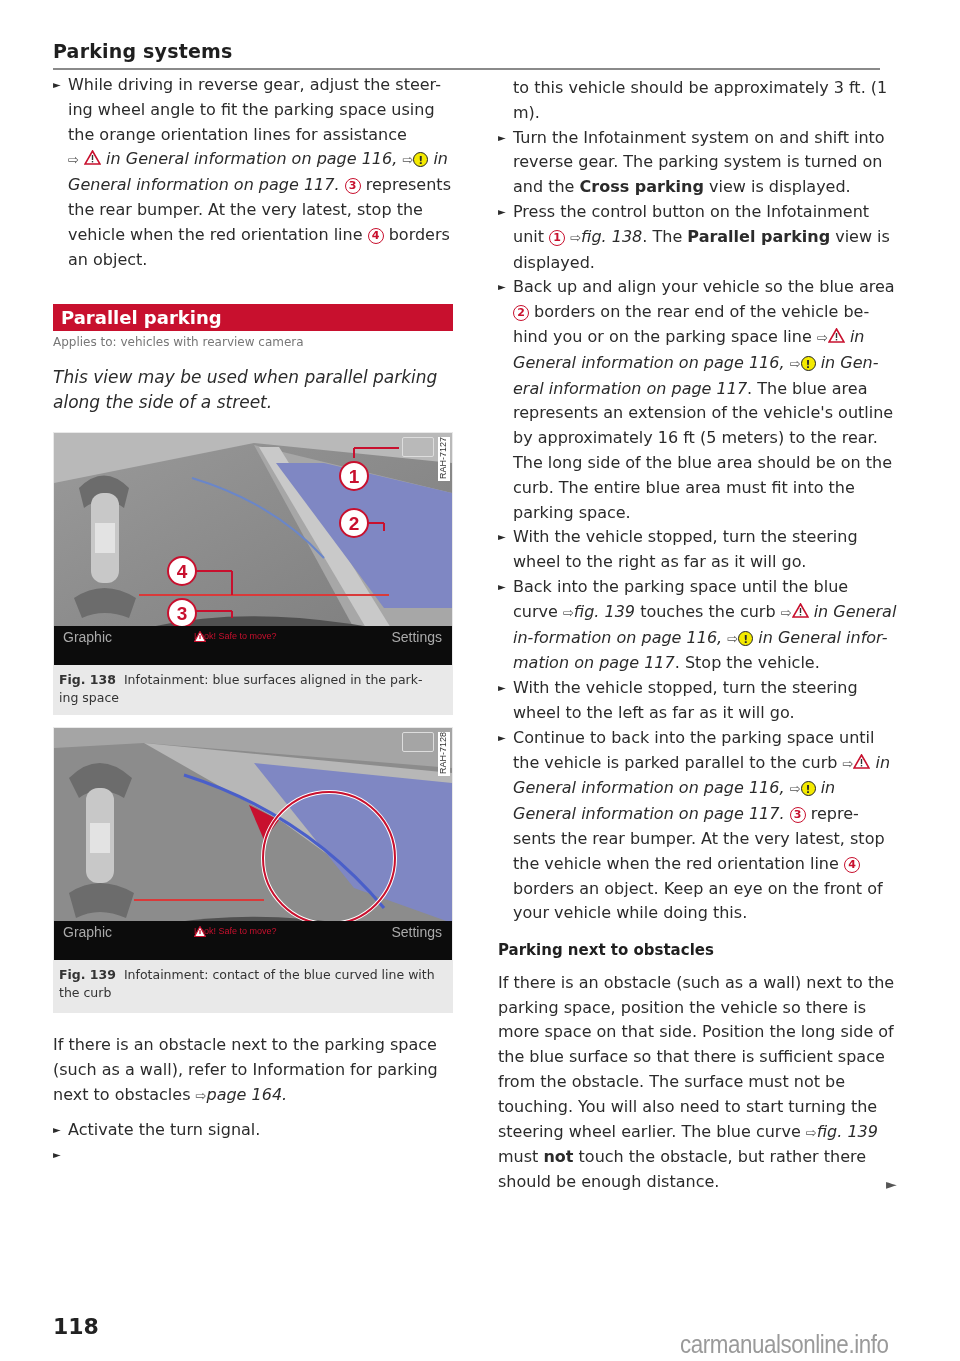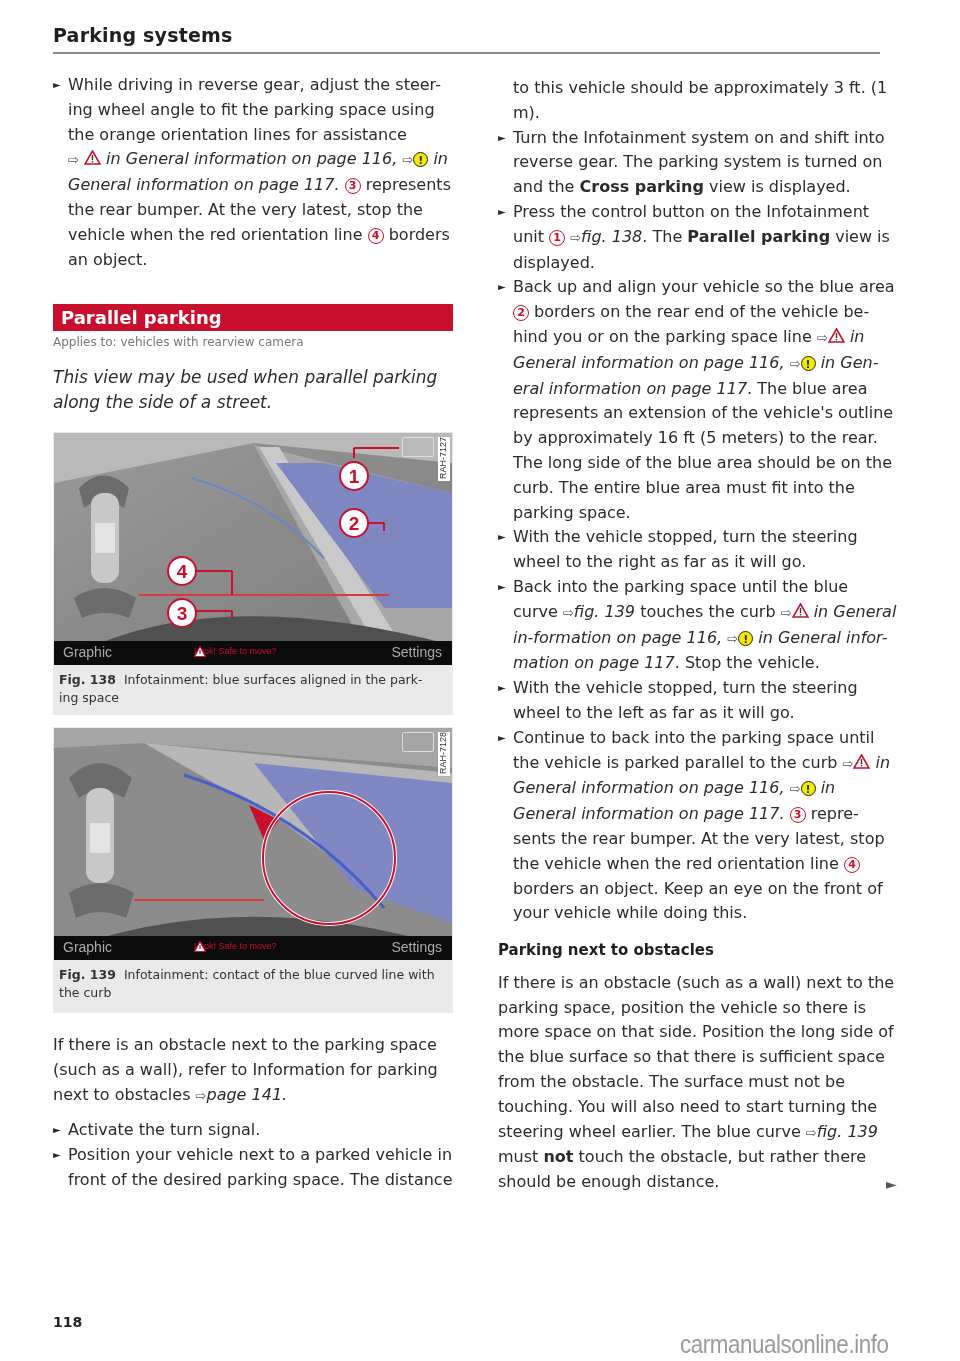--- a/index.html
+++ b/index.html
@@ -1,17 +1,17 @@
 <!DOCTYPE html>
 <html><head>
 <meta charset="utf-8">
 <style>
   html,body{margin:0;padding:0;background:#fff;}
   body{width:960px;height:1361px;position:relative;overflow:hidden;font-family:"DejaVu Sans","Liberation Sans",sans-serif;color:#2b2b2b;}
-  .header{position:absolute;left:53px;top:24px;width:827px;}
+  .header{position:absolute;left:53px;top:40px;width:827px;}
   .header-title{font-weight:bold;font-size:19px;letter-spacing:0.2px;color:#1f1f1f;}
   .header-rule{position:absolute;left:0;top:28px;width:827px;height:2px;background:#8a8a8a;}
   .col{position:absolute;font-size:16px;line-height:24.8px;}
   .col-left{left:53px;top:73px;width:400px;}
   .col-right{left:498px;top:76px;width:400px;}
   p{margin:0;}
   .bullet{position:relative;padding-left:15px;}
   .bullet .tri{position:absolute;left:0;top:0;font-size:10px;color:#2b2b2b;}
   .cont{padding-left:15px;}
   i{font-style:italic;}
@@ -21,31 +21,31 @@
   .note{display:inline-block;width:15px;height:15px;border:1.5px solid #222;border-radius:50%;background:#f4ea00;font-size:11px;line-height:15px;text-align:center;font-weight:bold;vertical-align:0px;box-sizing:border-box;}
   .num{display:inline-block;width:16px;height:16px;border:1.5px solid #c8102e;border-radius:50%;color:#c8102e;font-size:11px;line-height:14px;text-align:center;font-weight:bold;box-sizing:border-box;vertical-align:1px;}
   .section-bar{position:absolute;left:53px;top:304px;width:400px;height:27px;background:#c8102e;color:#fff;font-weight:bold;font-size:18px;line-height:27px;padding-left:8px;box-sizing:border-box;}
   .applies{position:absolute;left:53px;top:335px;font-size:12px;color:#777;}
   .intro{position:absolute;left:53px;top:365px;width:400px;font-size:17px;line-height:25px;font-style:italic;color:#2b2b2b;}
   .figure{position:absolute;left:53px;width:400px;background:#e9e9e9;}
   .fig1{top:432px;height:283px;}
   .fig2{top:727px;height:286px;}
   .screen{position:relative;width:398px;height:232px;margin-left:1px;margin-top:1px;overflow:hidden;background:#8d8d8d;}
   .screen svg{position:absolute;left:0;top:0;}
-  .softbar{position:absolute;left:0;bottom:0;width:100%;height:24px;background:#0c0c0c;}
+  .softbar{position:absolute;left:0;bottom:0;width:100%;height:39px;background:#0c0c0c;}
   .sk-left{position:absolute;left:9px;top:3px;color:#aaa;font-size:14px;font-family:"Liberation Sans",sans-serif;}
   .sk-right{position:absolute;right:10px;top:3px;color:#aaa;font-size:14px;font-family:"Liberation Sans",sans-serif;}
   .sk-warn{position:absolute;left:140px;top:5px;color:#c8102e;font-size:9px;font-family:"Liberation Sans",sans-serif;}
   .sk-warn .tri-ic{display:inline-block;width:12px;height:11px;vertical-align:-2px;margin-right:4px;}
   .rah{position:absolute;right:2px;top:4px;width:12px;height:44px;background:#fff;}
   .rah span{position:absolute;left:-16px;top:16px;transform:rotate(-90deg);font-size:9px;color:#333;white-space:nowrap;font-family:"Liberation Sans",sans-serif;}
   .cam-ic{position:absolute;right:18px;top:4px;width:30px;height:18px;border:1px solid #ddd;border-radius:2px;}
   .caption{padding:6px 18px 6px 6px;font-size:12.5px;line-height:18px;color:#333;}
   .caption b{font-weight:bold;}
-  .page-num{position:absolute;left:53px;top:1314px;font-weight:bold;font-size:14px;color:#222;}
+  .page-num{position:absolute;left:53px;top:1314px;font-weight:bold;font-size:22px;color:#222;}
   .watermark{position:absolute;left:680px;top:1329px;font-size:26px;color:#9a9a9a;font-family:"Liberation Sans",sans-serif;letter-spacing:-0.5px;transform:scaleX(0.86);transform-origin:left;}
   .h2{font-weight:bold;font-size:15px;margin-top:12px;margin-bottom:8px;color:#1f1f1f;}
   .next-tri{position:absolute;left:886px;top:1176px;font-size:14px;color:#555;}
   .gap{height:10px;}
 </style>
 </head>
 <body>
 
 <div class="header">
   <div class="header-title">Parking systems</div>
@@ -171,24 +171,24 @@
           </svg><span>Look! Safe to move?</span>
       </span>
       <span class="sk-right">Settings</span>
     </div>
   </div>
   <div class="caption"><b>Fig. 139</b>&nbsp; <span>Infotainment: contact of the blue curved line with the curb</span></div>
 </div>
 
 <div class="col col-left" style="top:1023px;">
   <div class="gap"></div>
-  <p><span>If there is an obstacle next to the parking space (such as a wall), refer to Information for parking next to obstacles</span> <span class="arrow">⇨</span><i>page 141.</i></p>
+  <p><span>If there is an obstacle next to the parking space (such as a wall), refer to Information for parking next to obstacles</span> <span class="arrow">⇨</span><i>page 164.</i></p>
   <div class="gap"></div>
   <p class="bullet"><span class="tri">►</span><span>Activate the turn signal.</span></p>
-  <p class="bullet"><span class="tri">►</span><span>Position your vehicle next to a parked vehicle in front of the desired parking space. The distance</span></p>
+  <p class="bullet"><span class="tri">►</span></p>
 </div>
 
 <div class="col col-right">
   <p class="cont">to this vehicle should be approximately 3 ft. (1 m).</p>
 
   <p class="bullet"><span class="tri">►</span><span>Turn the Infotainment system on and shift into reverse gear. The parking system is turned on and the</span> <b>Cross parking</b> <span>view is displayed.</span></p>
 
   <p class="bullet"><span class="tri">►</span><span>Press the control button on the Infotainment unit</span> <span class="num">1</span> <span class="arrow">⇨</span><i>fig. 138</i><span>. The</span> <b>Parallel parking</b> <span>view is displayed.</span></p>
 
   <p class="bullet"><span class="tri">►</span><span>Back up and align your vehicle so the blue area</span> <span class="num">2</span> <span>borders on the rear end of the vehicle be-hind you or on the parking space line</span> <span class="arrow">⇨</span><svg class="warn" viewBox="0 0 17 15">

